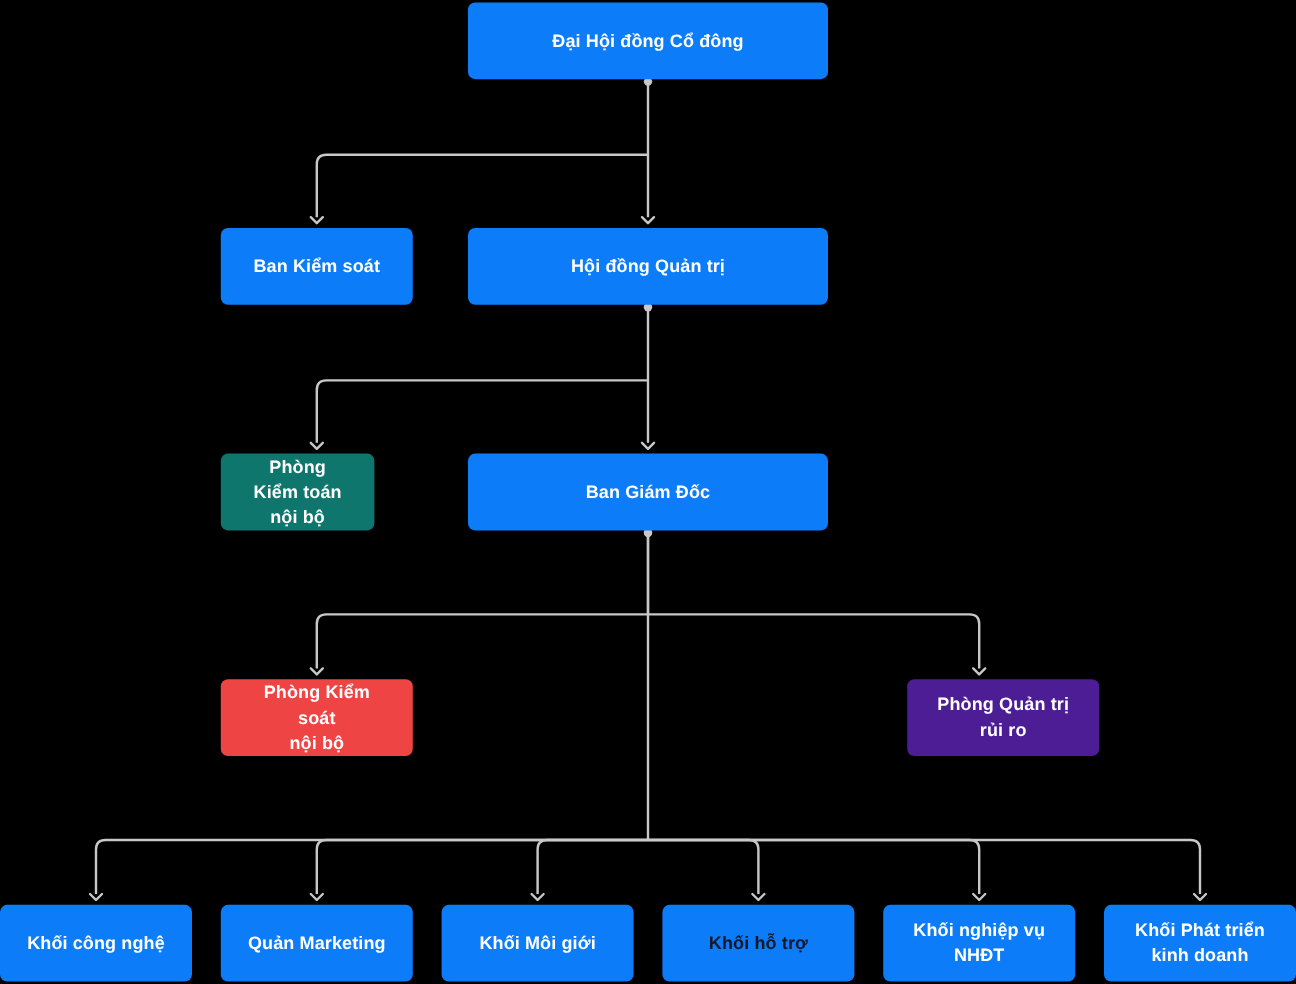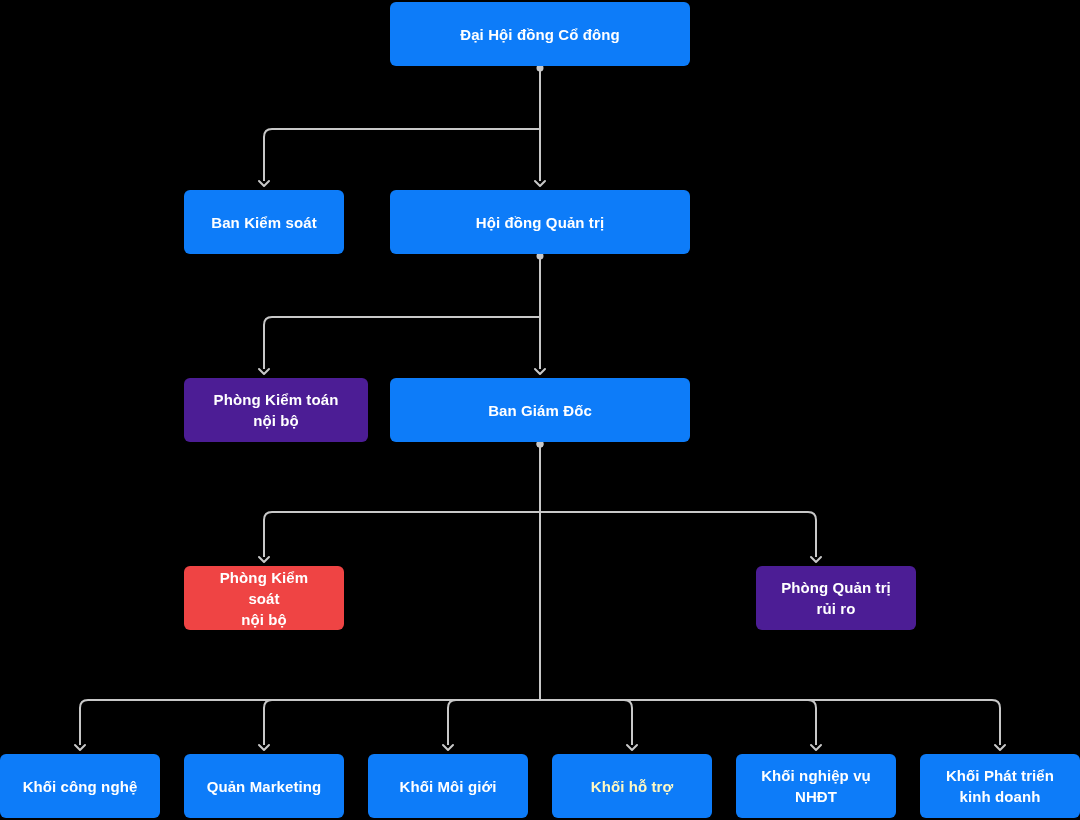--- a/index.html
+++ b/index.html
@@ -74,29 +74,29 @@
       <path d="M627,745 L632,750 L637,745" fill="none" stroke="#c8c8c8" stroke-width="2" stroke-linecap="round" stroke-linejoin="round"></path>
       <path d="M540,700 L808,700 Q816,700 816,708 L816,745" fill="none" stroke="#c8c8c8" stroke-width="2" stroke-linecap="butt"></path>
       <path d="M811,745 L816,750 L821,745" fill="none" stroke="#c8c8c8" stroke-width="2" stroke-linecap="round" stroke-linejoin="round"></path>
       <path d="M540,700 L992,700 Q1000,700 1000,708 L1000,745" fill="none" stroke="#c8c8c8" stroke-width="2" stroke-linecap="butt"></path>
       <path d="M995,745 L1000,750 L1005,745" fill="none" stroke="#c8c8c8" stroke-width="2" stroke-linecap="round" stroke-linejoin="round"></path>
     </svg>
   <div id="nodes-layer">
       <div class="node" style="left: 390px; top: 2px; width: 300px; height: 64px; background: rgb(13, 124, 249); color: rgb(255, 255, 255);">Đại Hội đồng Cổ đông</div>
       <div class="node" style="left: 184px; top: 190px; width: 160px; height: 64px; background: rgb(13, 124, 249); color: rgb(255, 255, 255);">Ban Kiểm soát</div>
       <div class="node" style="left: 390px; top: 190px; width: 300px; height: 64px; background: rgb(13, 124, 249); color: rgb(255, 255, 255);">Hội đồng Quản trị</div>
-      <div class="node" style="left: 184px; top: 378px; width: 184px; height: 64px; background: #4c1d95; color: rgb(255, 255, 255);">Phòng Kiểm toán
+      <div class="node" style="left: 184px; top: 378px; width: 128px; height: 64px; background: #0f766e; color: rgb(255, 255, 255);">Phòng Kiểm toán
 nội bộ</div>
       <div class="node" style="left: 390px; top: 378px; width: 300px; height: 64px; background: rgb(13, 124, 249); color: rgb(255, 255, 255);">Ban Giám Đốc</div>
       <div class="node" style="left: 184px; top: 566px; width: 160px; height: 64px; background: #ef4444; color: rgb(255, 255, 255);">Phòng Kiểm soát
 nội bộ</div>
       <div class="node" style="left: 736px; top: 566px; width: 160px; height: 64px; background: #4c1d95; color: rgb(255, 255, 255); margin-left: 20px;">Phòng Quản trị
 rủi ro</div>
       <div class="node" style="left: 0px; top: 754px; width: 160px; height: 64px; background: rgb(13, 124, 249); color: rgb(255, 255, 255);">Khối công nghệ</div>
       <div class="node" style="left: 184px; top: 754px; width: 160px; height: 64px; background: rgb(13, 124, 249); color: rgb(255, 255, 255);">Quản Marketing</div>
       <div class="node" style="left: 368px; top: 754px; width: 160px; height: 64px; background: rgb(13, 124, 249); color: rgb(255, 255, 255); text-align: center;">Khối Môi giới</div>
-      <div class="node" style="left: 552px; top: 754px; width: 160px; height: 64px; background: rgb(13, 124, 249); color: #fef9c3;">Khối hỗ trợ</div>
+      <div class="node" style="left: 552px; top: 754px; width: 160px; height: 64px; background: rgb(13, 124, 249); color: #0f172a;">Khối hỗ trợ</div>
       <div class="node" style="left: 736px; top: 754px; width: 160px; height: 64px; background: rgb(13, 124, 249); color: rgb(255, 255, 255);">Khối nghiệp vụ
 NHĐT</div>
       <div class="node" style="left: 920px; top: 754px; width: 160px; height: 64px; background: rgb(13, 124, 249); color: rgb(255, 255, 255);">Khối Phát triển
 kinh doanh</div>
     </div>
 </div>
 
 </body></html>

